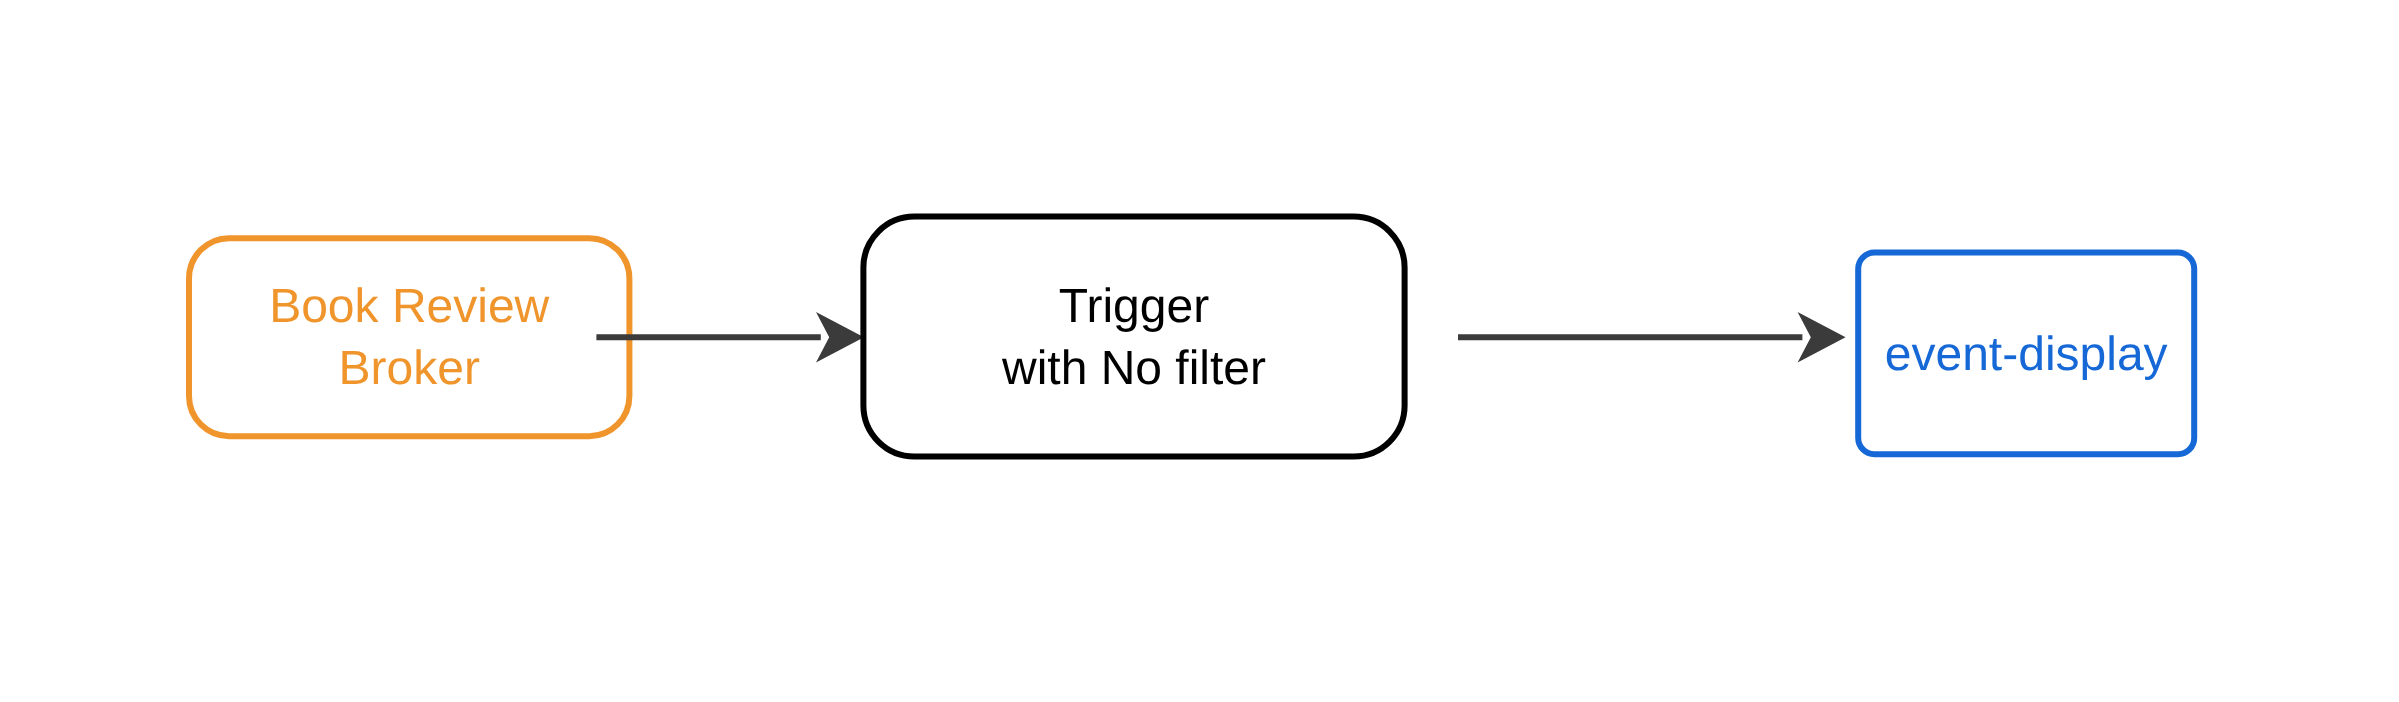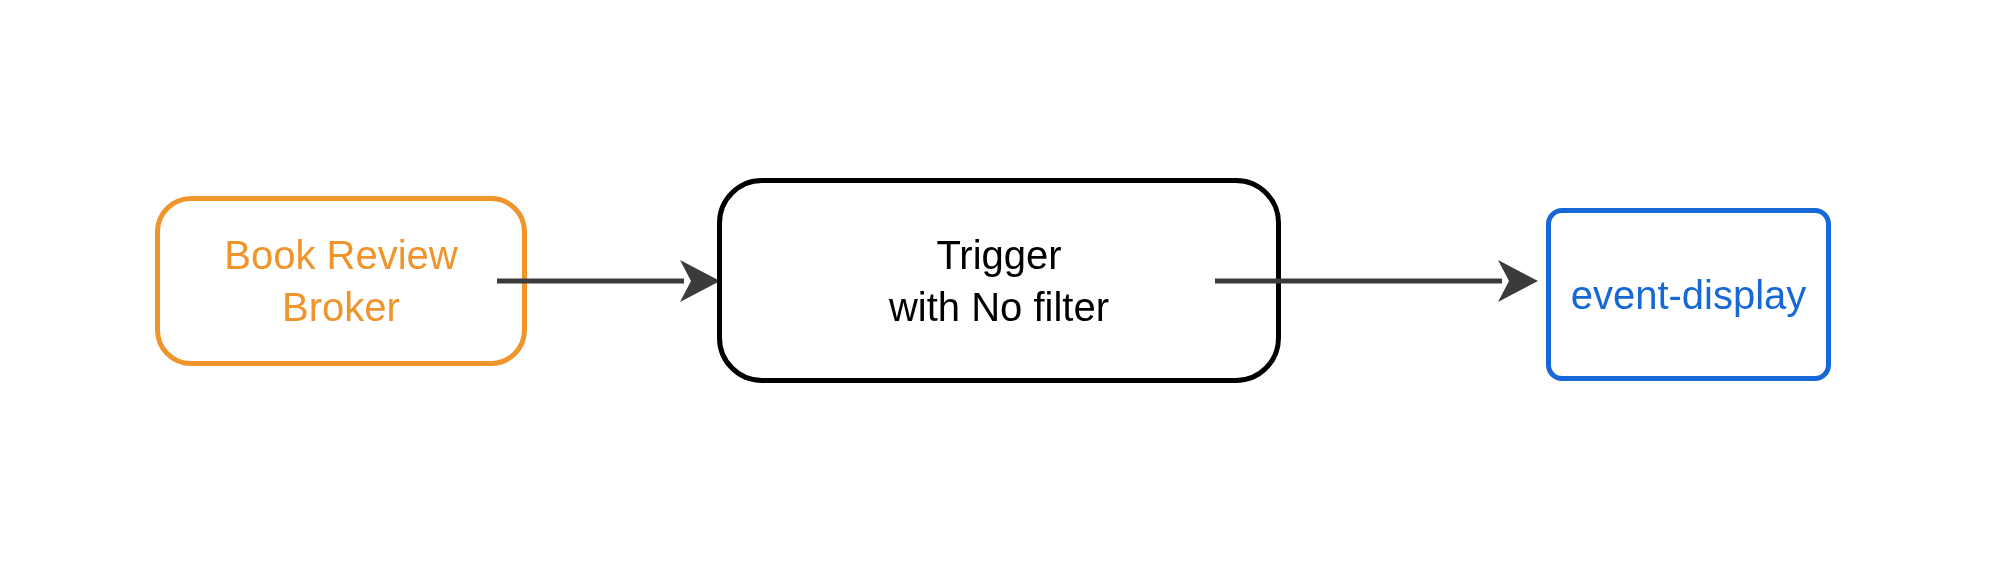--- a/index.html
+++ b/index.html
@@ -30,21 +30,21 @@
     left: 123px; top: 196px;
     width: 372px; height: 170px;
     border: 5px solid var(--broker, #f0942c);
     border-radius: 36px;
     color: var(--broker, #f0942c);
     margin-left: 32px;
   }
 
   .node-trigger {
     left: 717px; top: 178px;
-    width: 564px; height: 205px;
+    width: 456px; height: 205px;
     border: 5px solid var(--trigger, #000000);
     border-radius: 45px;
     color: var(--trigger, #000000);
   }
 
   .node-event-display {
     left: 1546px; top: 208px;
     width: 285px; height: 173px;
     border: 5px solid var(--event-display, #1568d6);
     border-radius: 16px;

